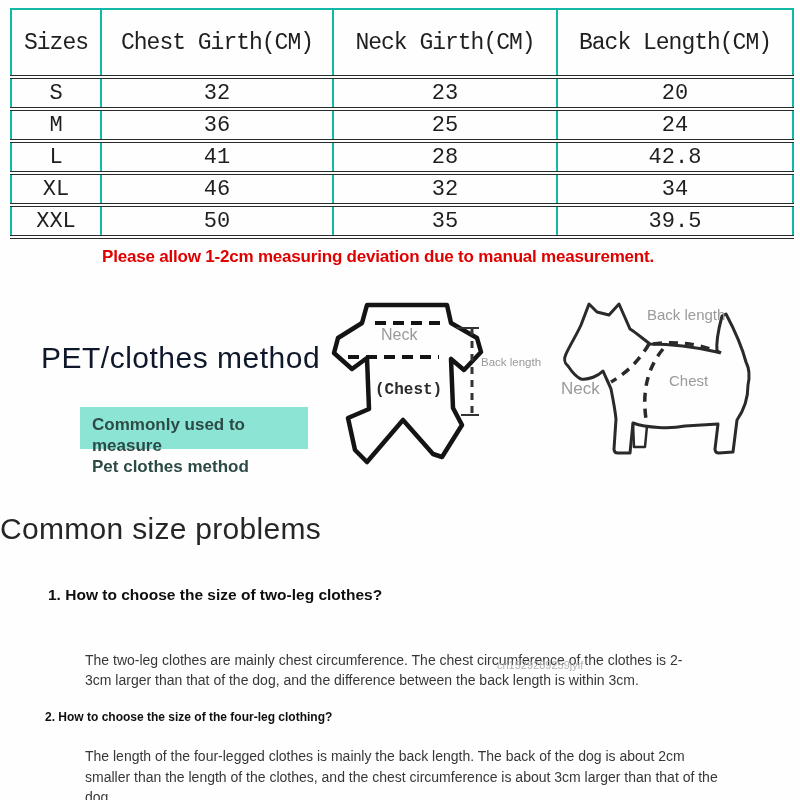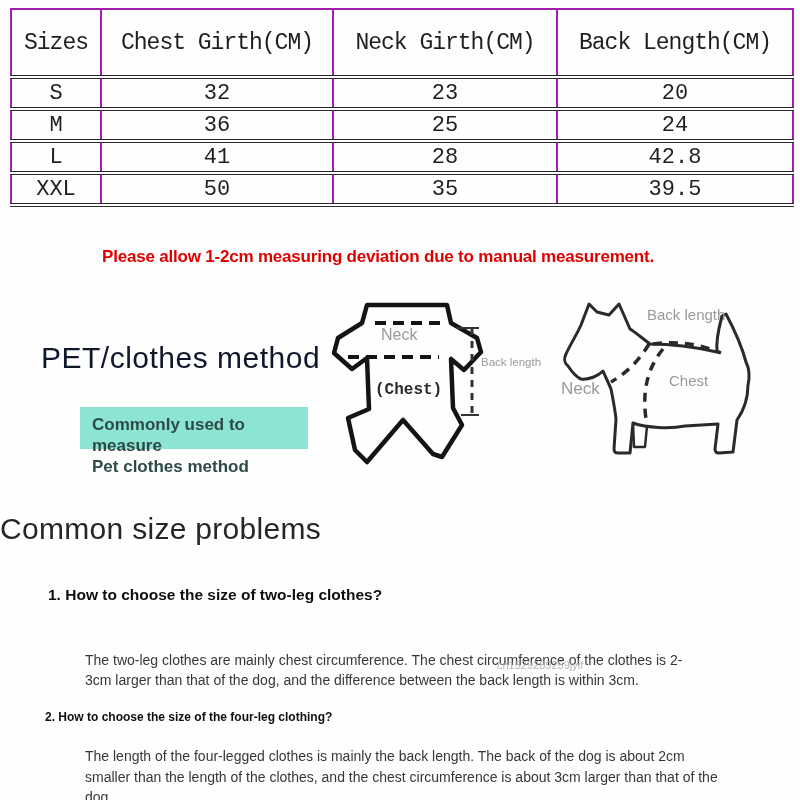--- a/index.html
+++ b/index.html
@@ -5,21 +5,21 @@
   * { margin:0; padding:0; box-sizing:border-box; }
   html,body { width:800px; height:800px; background:#ffffff; }
   body { font-family:"Liberation Sans", sans-serif; color:#222; }
   .page { position:relative; width:800px; height:800px; background:#fefefe; overflow:hidden; }
 
   
   .size-table { position:absolute; left:10px; top:8px; width:782px;
     border-collapse:collapse; table-layout:fixed;
     font-family:"Liberation Mono","DejaVu Sans Mono",monospace; }
   .size-table th, .size-table td {
-    border:2px solid #a21caf; text-align:center; vertical-align:middle;
+    border:2px solid #14b8a6; text-align:center; vertical-align:middle;
     color:#1f1f1f; overflow:hidden; white-space:nowrap; }
   .size-table thead th { height:68px; font-size:23px; font-weight:normal; letter-spacing:-1px; }
   .size-table tbody td { height:32px; font-size:22px;
     border-top:4px double #2b2b2b; border-bottom:4px double #2b2b2b; }
 
   
   .notice { position:absolute; left:0; top:247px; width:756px; text-align:center;
     font-size:17px; font-weight:bold; color:#df0000; letter-spacing:-0.2px; }
 
   
@@ -76,20 +76,26 @@
         <td>25</td>
         <td>24</td>
       </tr>
       <tr>
         <td>L</td>
         <td>41</td>
         <td>28</td>
         <td>42.8</td>
       </tr>
       <tr>
+        <td>XL</td>
+        <td>46</td>
+        <td>32</td>
+        <td>34</td>
+      </tr>
+      <tr>
         <td>XXL</td>
         <td>50</td>
         <td>35</td>
         <td>39.5</td>
       </tr>
     </tbody>
   </table>
 
   <div class="notice">Please allow 1-2cm measuring deviation due to manual measurement.</div>
 

